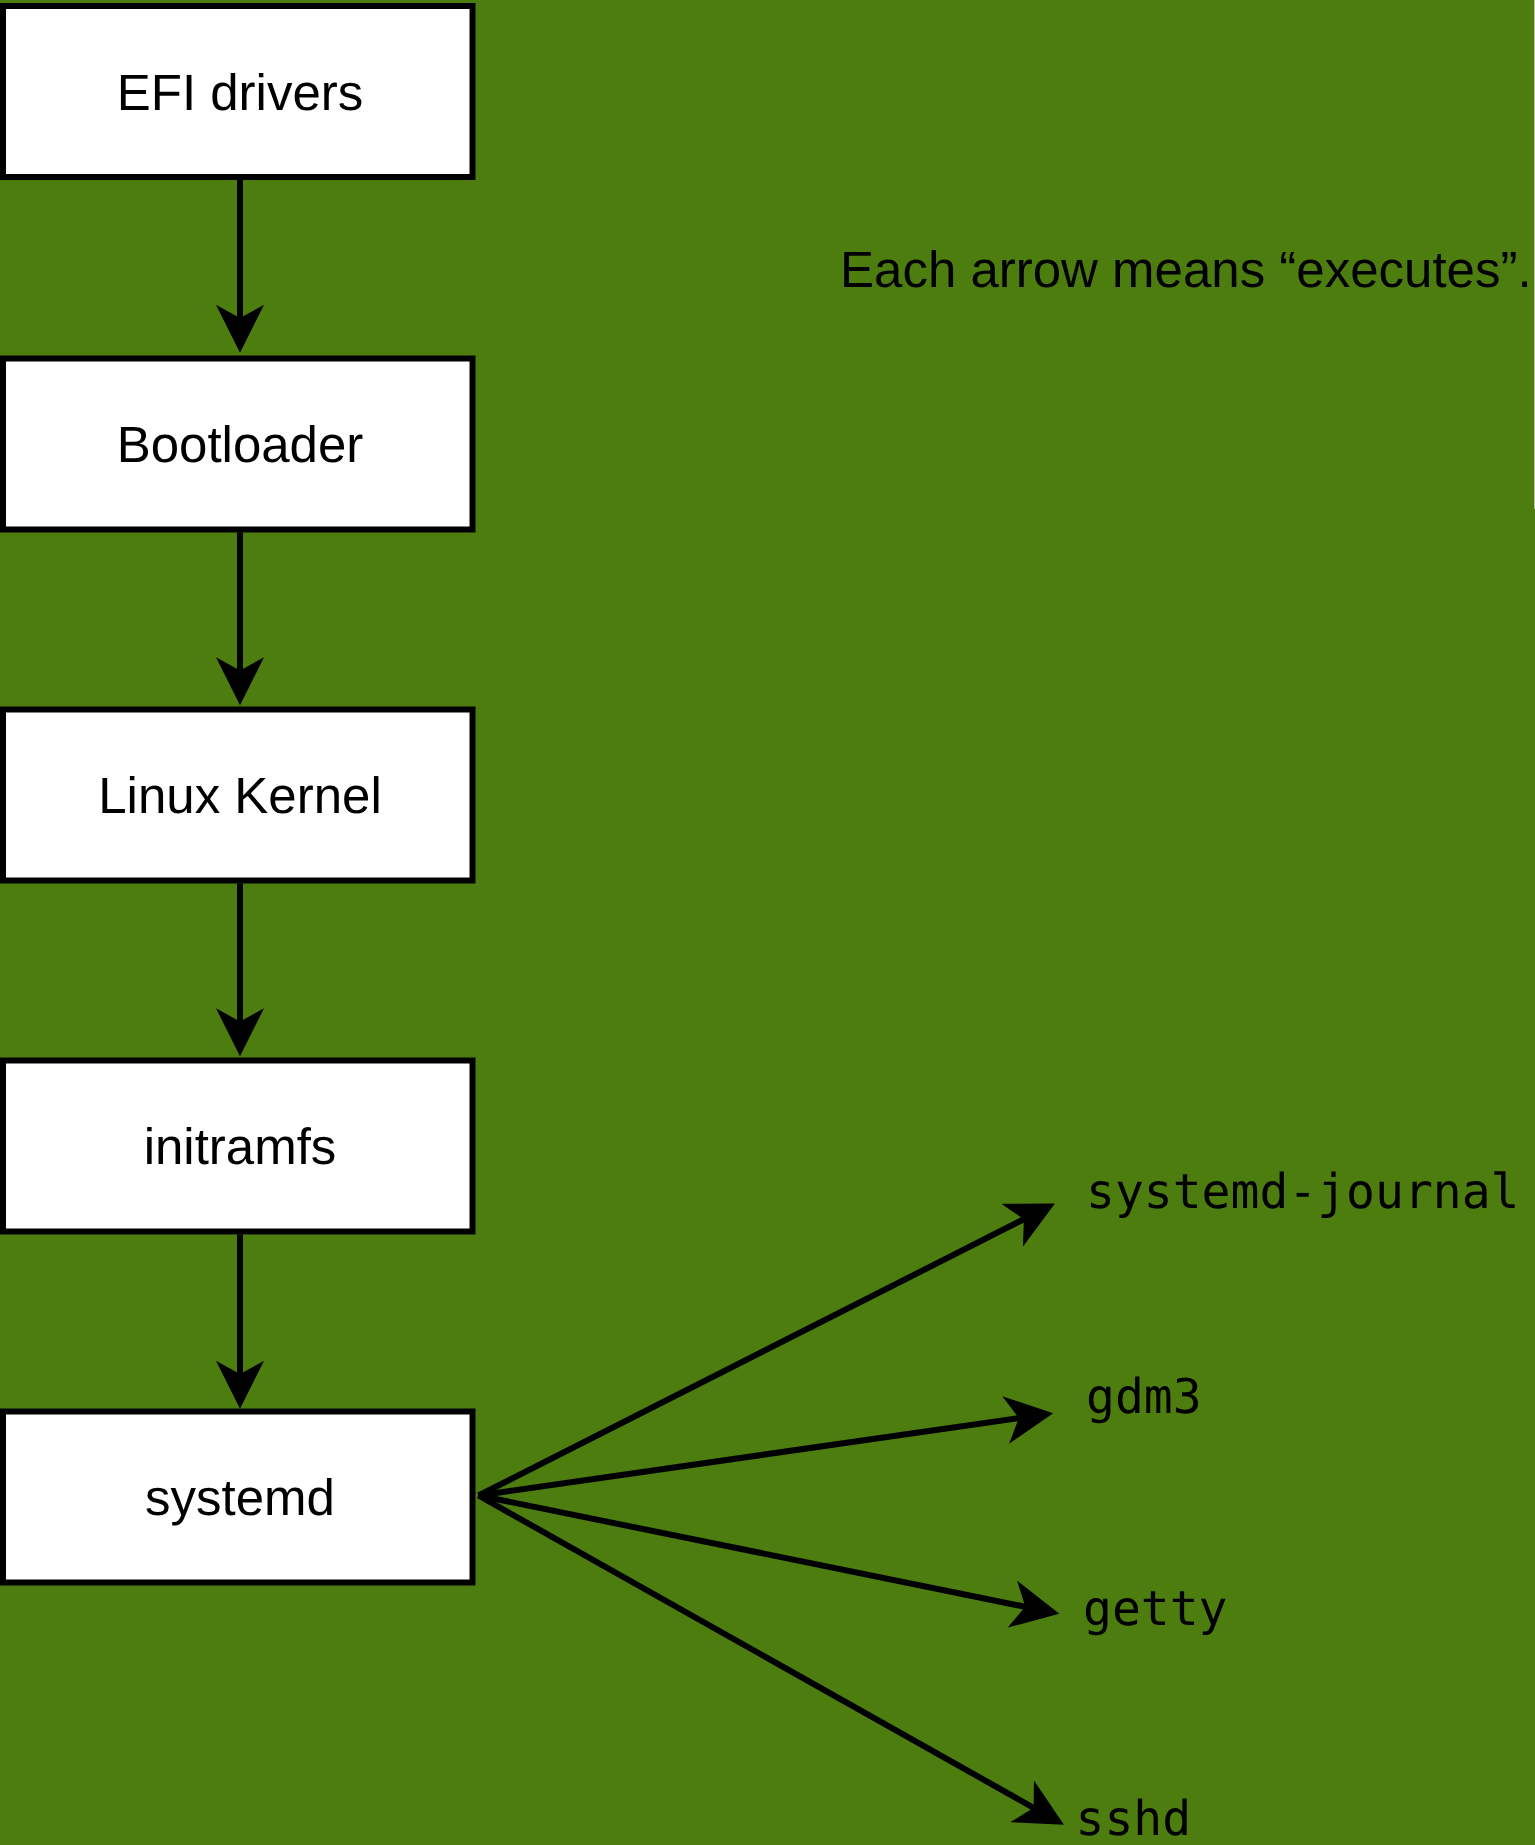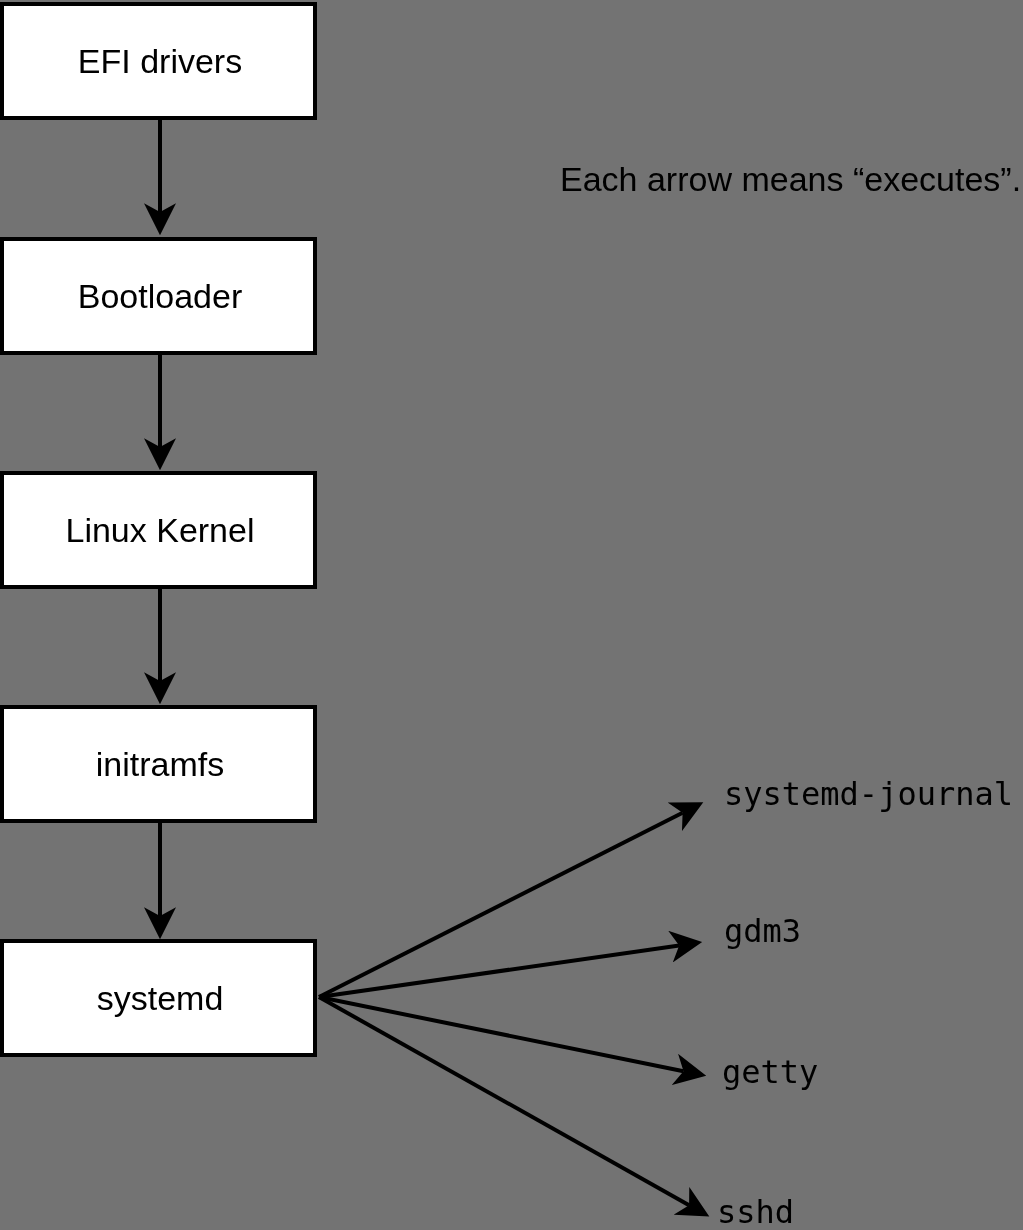--- a/index.html
+++ b/index.html
@@ -4,21 +4,21 @@
 <style>
   html, body {
     margin: 0;
     padding: 0;
     background: #ffffff;
   }
   .stage {
     position: relative;
     width: 1023px;
     height: 1230px;
-    background: #737373;
+    background: #4d7c0f;
     overflow: hidden;
   }
   svg { display: block; }
   .node-box {
     fill: #ffffff;
     stroke: #000000;
     stroke-width: 4px;
   }
   .edge-line {
     stroke: #000000;

